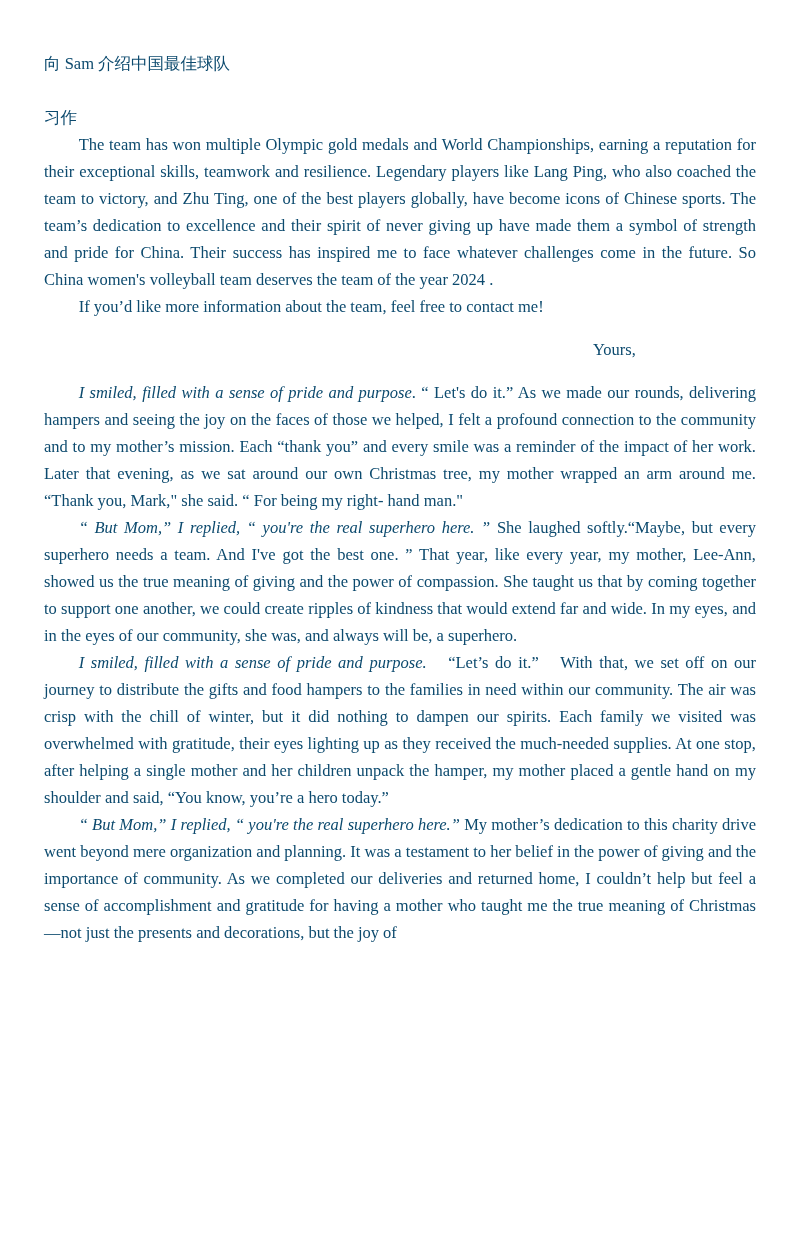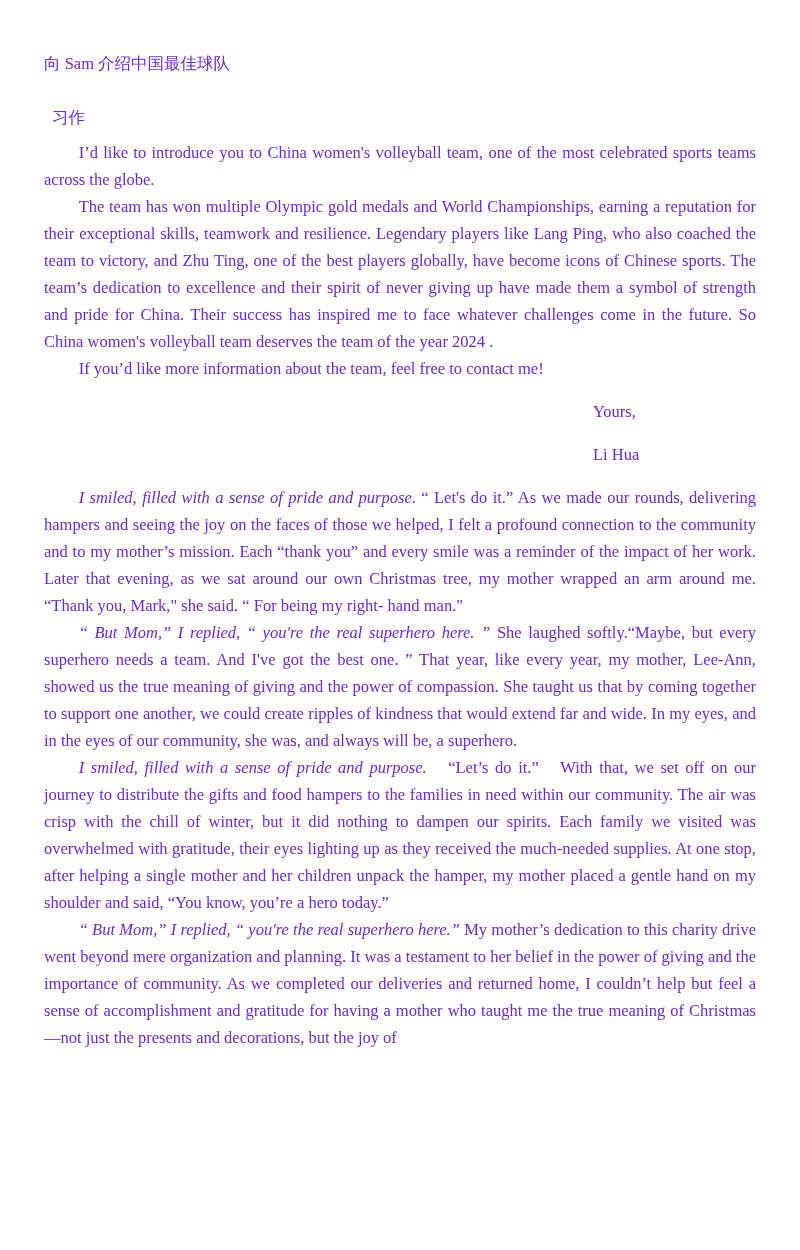--- a/index.html
+++ b/index.html
@@ -10,28 +10,28 @@
   .page {
     position: relative;
     width: 800px;
     height: 1250px;
     box-sizing: border-box;
     background: #ffffff;
     padding: 50px 44px 10px 44px;
     font-family: "Liberation Serif", "DejaVu Serif", serif;
     font-size: 16.5px;
     line-height: 27px;
-    color: #6d28d9;
+    color: #0c4a6e;
     overflow: hidden;
   }
   .doc-title {
     margin: 0 0 27px 0;
   }
   .label-line {
-    margin: 8px;
+    margin: 0;
     text-align: left;
   }
   p.para {
     margin: 0;
     text-align: justify;
     text-indent: 2.1em;
   }
   p.para i {
     font-style: italic;
   }
@@ -48,27 +48,25 @@
 </head>
 <body>
 
 <div class="page">
 
   <div class="doc-title">向 Sam 介绍中国最佳球队</div>
 
   <div class="label-line">习作</div>
 
 
-  <p class="para">I’d like to introduce you to China women's volleyball team, one of the most celebrated sports teams across the globe.</p>
   <p class="para">The team has won multiple Olympic gold medals and World Championships, earning a reputation for their exceptional skills, teamwork and resilience. Legendary players like Lang Ping, who also coached the team to victory, and Zhu Ting, one of the best players globally, have become icons of Chinese sports. The team’s dedication to excellence and their spirit of never giving up have made them a symbol of strength and pride for China. Their success has inspired me to face whatever challenges come in the future. So China women's volleyball team deserves the team of the year 2024 .</p>
   <p class="para">If you’d like more information about the team, feel free to contact me!</p>
 
   <div class="closing">
     <div>Yours,</div>
-    <div>Li Hua</div>
   </div>
 
 
 
   <p class="para"><i>I smiled, filled with a sense of pride and purpose</i><span>. “ Let's do it.” As we made our rounds, delivering hampers and seeing the joy on the faces of those we helped, I felt a profound connection to the community and to my mother’s mission. Each “thank you” and every smile was a reminder of the impact of her work. Later that evening, as we sat around our own Christmas tree, my mother wrapped an arm around me. “Thank you, Mark," she said. “ For being my right- hand man."</span></p>
 
   <p class="para"><i>“ But Mom,” I replied, “ you're the real superhero here. ”</i><span> She laughed softly.“Maybe, but every superhero needs a team. And I've got the best one. ” That year, like every year, my mother, Lee-Ann, showed us the true meaning of giving and the power of compassion. She taught us that by coming together to support one another, we could create ripples of kindness that would extend far and wide. In my eyes, and in the eyes of our community, she was, and always will be, a superhero.</span></p>
 
 
   <p class="para"><i>I smiled, filled with a sense of pride and purpose.</i><span>　“Let’s do it.”　With that, we set off on our journey to distribute the gifts and food hampers to the families in need within our community. The air was crisp with the chill of winter, but it did nothing to dampen our spirits. Each family we visited was overwhelmed with gratitude, their eyes lighting up as they received the much-needed supplies. At one stop, after helping a single mother and her children unpack the hamper, my mother placed a gentle hand on my shoulder and said, “You know, you’re a hero today.”</span></p>

